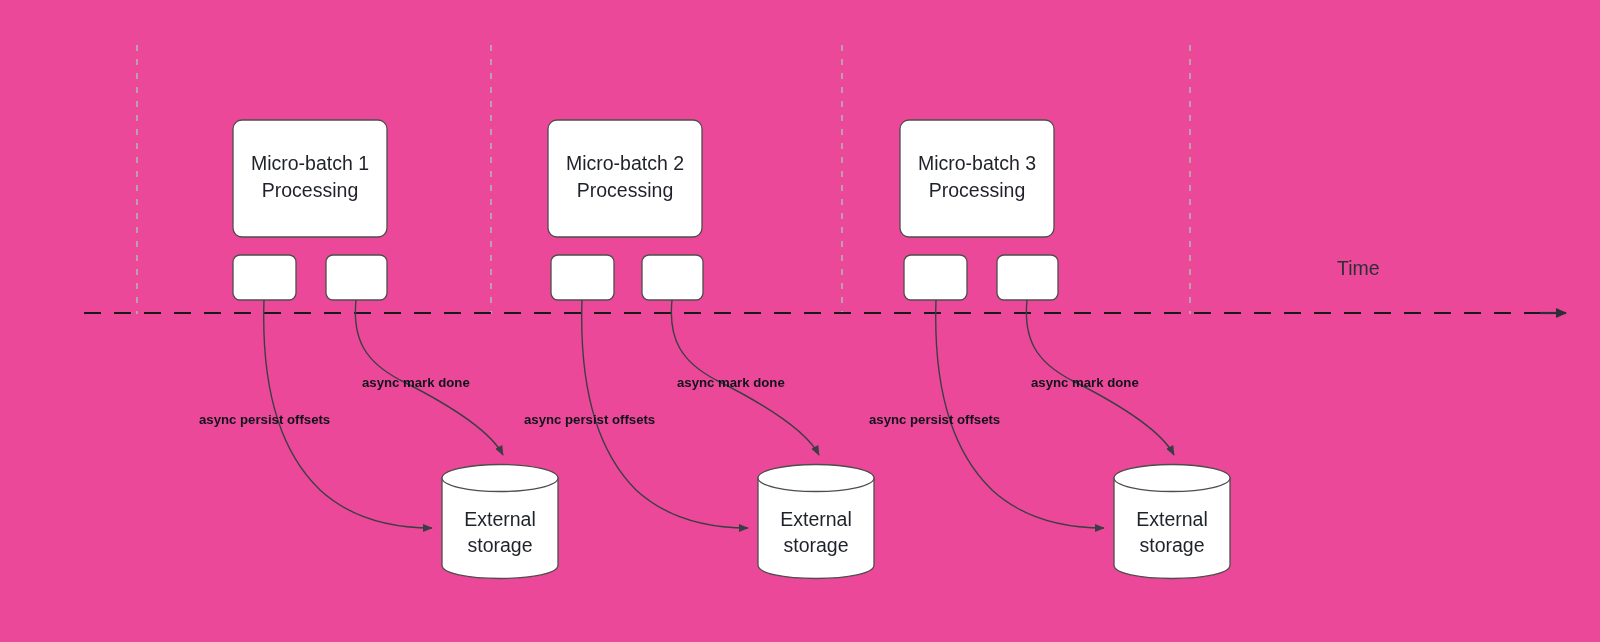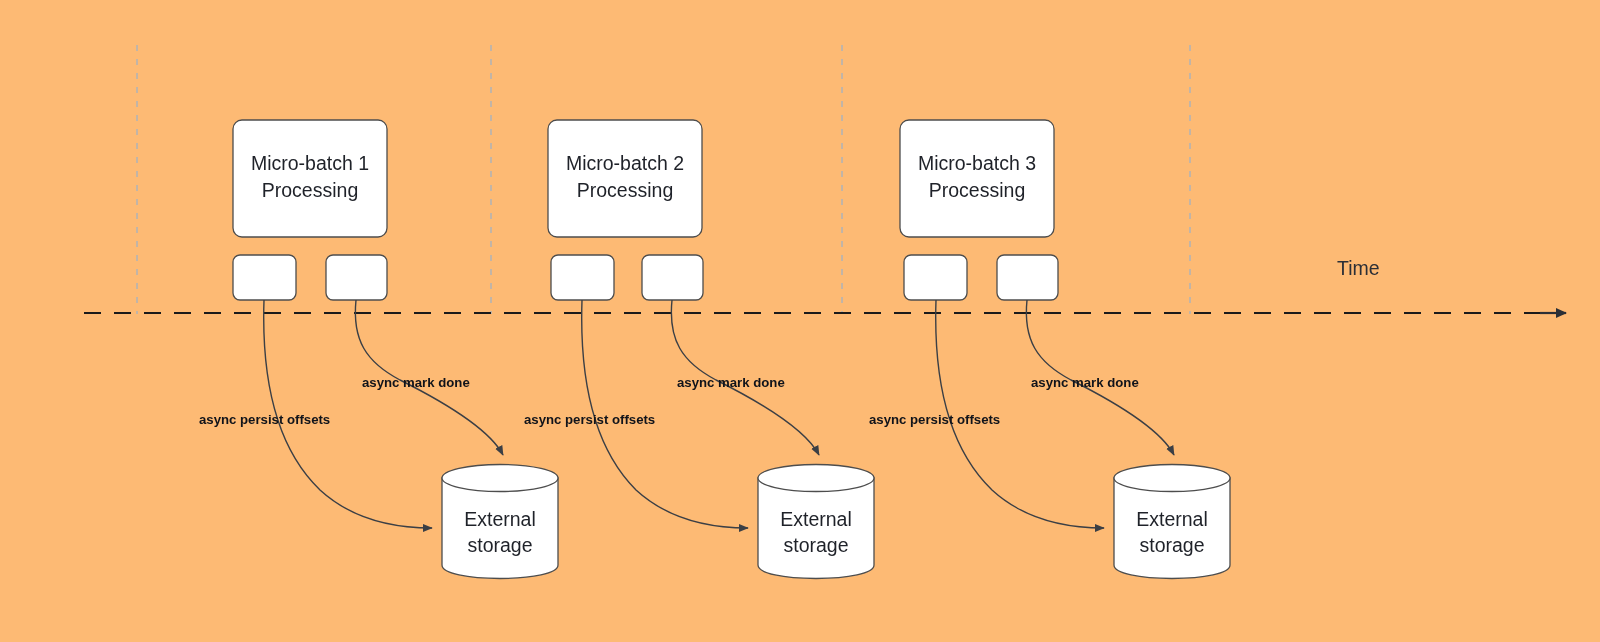--- a/index.html
+++ b/index.html
@@ -7,21 +7,21 @@
     padding: 0;
     background: #ffffff;
   }
   body {
     font-family: "Liberation Sans", sans-serif;
   }
   #canvas {
     position: relative;
     width: 1600px;
     height: 642px;
-    background: #fdba74;
+    background: #ec4899;
     overflow: hidden;
     text-align: center;
   }
   #diagram-svg {
     position: absolute;
     top: 0;
     left: 0;
     width: 1600px;
     height: 642px;
   }

